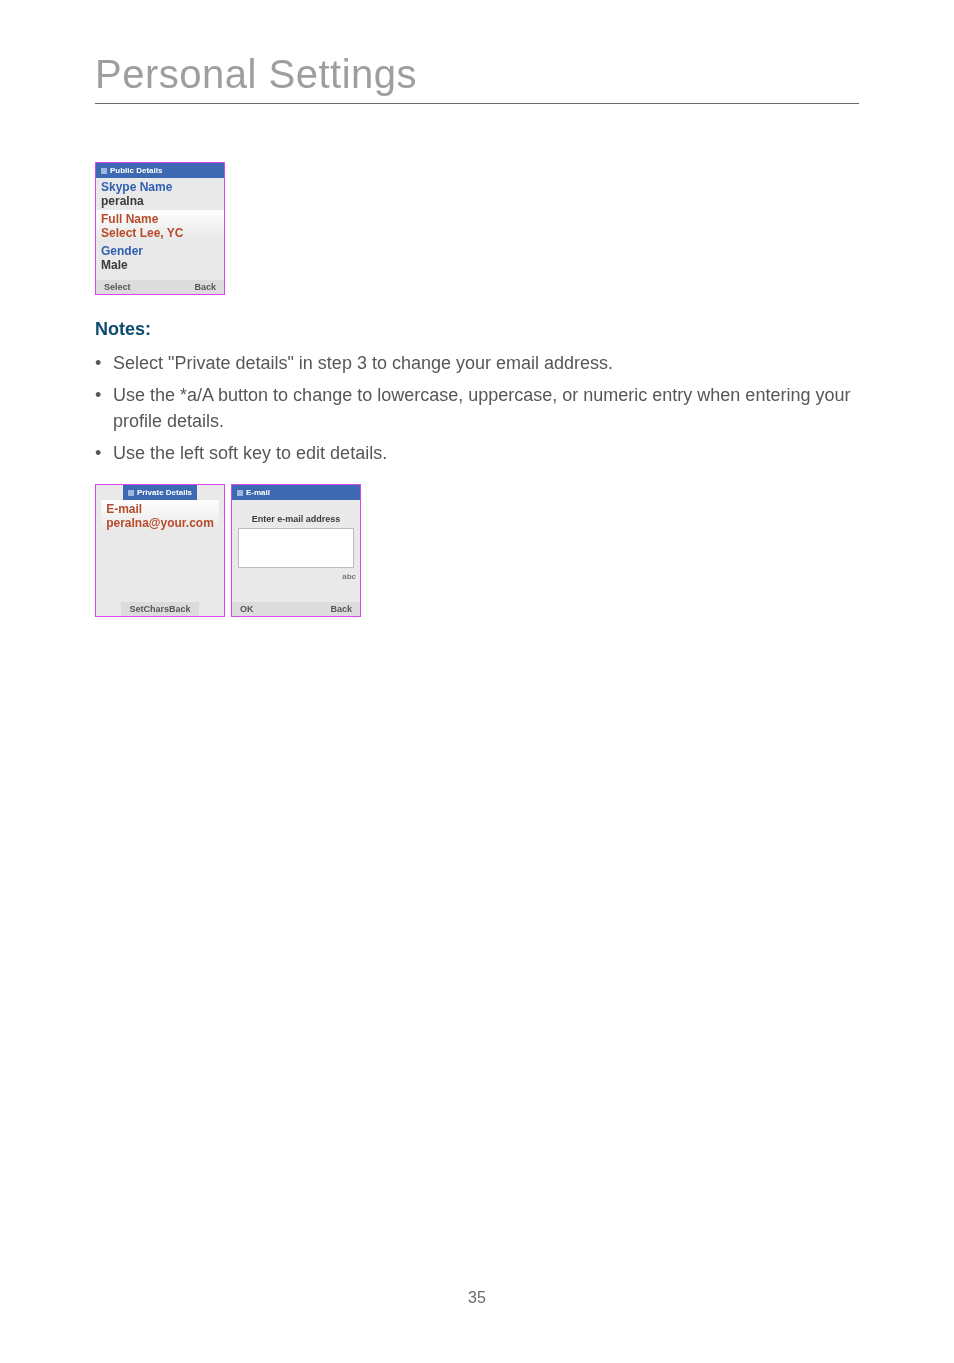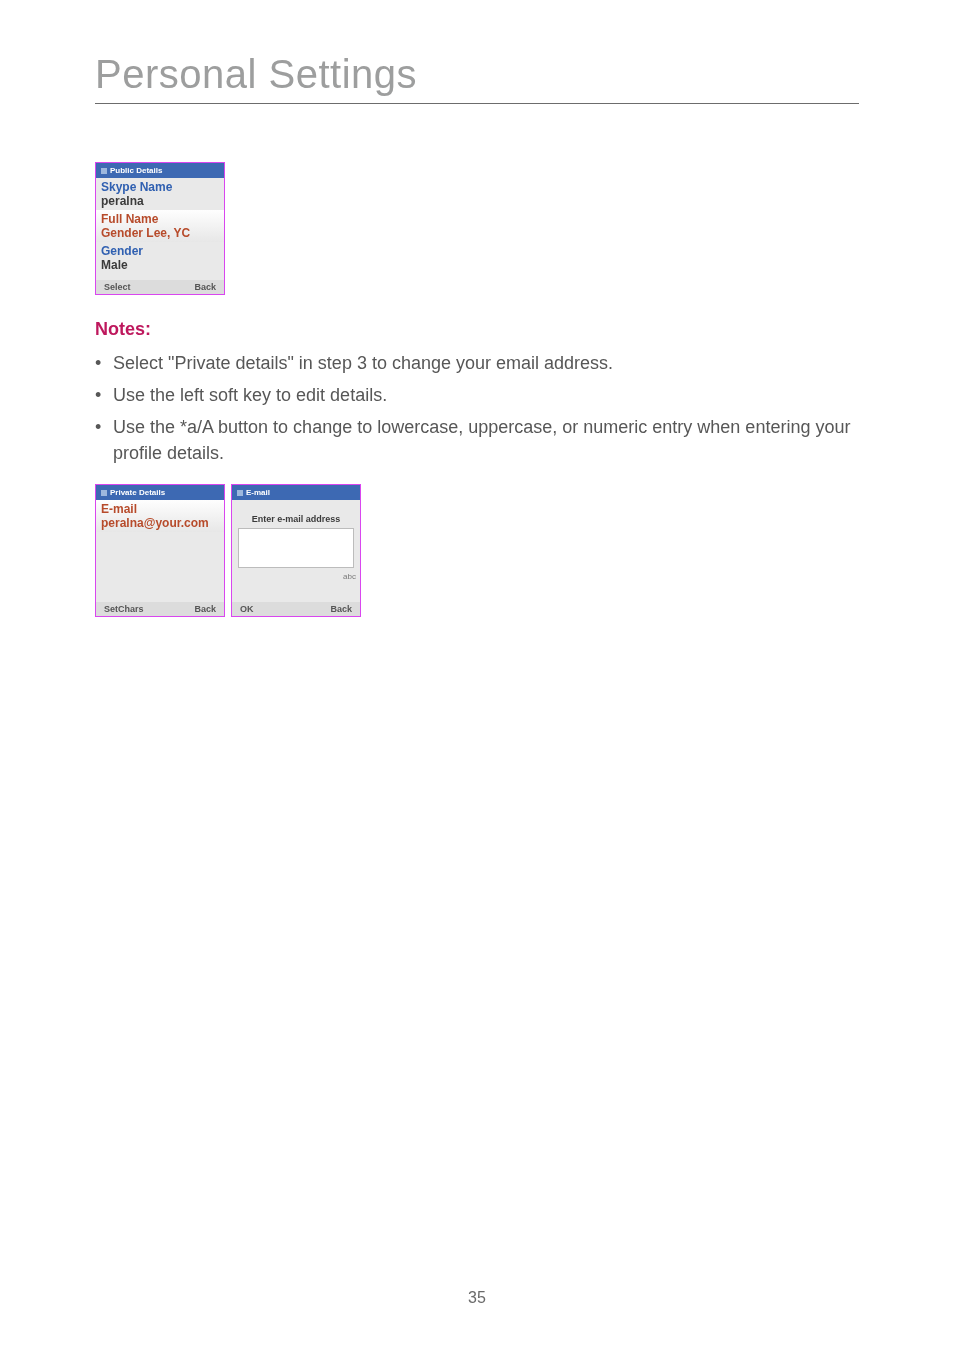--- a/index.html
+++ b/index.html
@@ -3,44 +3,44 @@
   <meta charset="utf-8">
   <style>
     * { box-sizing: border-box; margin: 0; padding: 0; }
     html, body { width: 954px; height: 1363px; background: #ffffff; }
     body { font-family: "Helvetica Neue", Helvetica, Arial, sans-serif; color: #444; position: relative; }
     .page { position: relative; width: 954px; height: 1363px; padding: 52px 95px 0 95px; }
     .title { font-size: 40px; font-weight: 400; color: #9d9e9e; letter-spacing: 0.5px; margin-bottom: 6px; }
     .rule { border: 0; border-top: 1.5px solid #6c6c6c; margin-bottom: 58px; }
     .row1 { display: flex; align-items: center; gap: 55px; margin-bottom: 24px; }
     .caption-step { font-size: 18px; color: #585858; letter-spacing: 0.2px; }
-    .notes-heading { font-size: 18px; font-weight: 700; color: #be185d; margin-top: 15px; margin-bottom: 10px; }
+    .notes-heading { font-size: 18px; font-weight: 700; color: #0c4a6e; margin-top: 15px; margin-bottom: 10px; }
     .notes { font-size: 18px; color: #575757; line-height: 1.45; }
     .notes li { list-style: none; position: relative; padding-left: 18px; margin-bottom: 6px; }
     .notes li::before { content: "•"; position: absolute; left: 0; top: 0; }
     .row2 { display: flex; gap: 6px; margin-top: 18px; }
     .pagenum { position: absolute; bottom: 56px; left: 0; right: 0; text-align: center; font-size: 16px; color: #6a6a6a; }
 
     
     .mock { border: 1px solid #d946ef; background: #e9e9e9; display: flex; flex-direction: column; font-family: Arial, sans-serif; }
     .mock1 { width: 130px; height: 133px; }
-    .mock2 { width: 130px; height: 133px; }
+    .mock2 { width: 130px; height: 133px; align-items: center; }
     .mock3 { width: 130px; height: 133px; }
     .bar { background: #3d69b3; color: #fff; font-size: 8px; font-weight: 700; padding: 3px 5px; display: flex; align-items: center; gap: 3px; }
     .bar .sq { width: 6px; height: 6px; background: #9db7dd; }
     .cell { font-size: 12px; padding: 2px 5px; color: #444; }
     .cell .label { color: #3060b1; font-weight: 700; display: block; }
     .cell .val { color: #3b3b3b; font-weight: 700; filter: blur(0.7px); }
     .selected .label { color: #b74b2b; }
     .selected .val { color: #b74b2b; }
     .selected { background: linear-gradient(#fefefe, #e7e7e7); }
     .softkeys { margin-top: auto; display: flex; justify-content: space-between; font-size: 9px; font-weight: 700; padding: 2px 8px; color: #555; background: #dcdcdc; }
     .inputbox { margin: 4px 6px; height: 40px; background: #fff; border: 1px solid #bcbcbc; }
     .centered-label { text-align: center; font-size: 9px; font-weight: 700; color: #3b3b3b; padding: 14px 0 0 0; }
-    .tiny-abc { align-self: flex-end; font-size: 8px; color: #7a7a7a; padding-right: 4px; }
+    .tiny-abc { align-self: flex-end; font-size: 8px; color: #7a7a7a; padding-right: 4px; font-weight: bold; }
   </style>
 </head>
 <body>
 
 <div class="page">
   <h1 class="title">Personal Settings</h1>
   <hr class="rule">
 
   <div class="row1">
 
@@ -48,39 +48,39 @@
       <div class="bar">
         <span class="sq"></span>
         <span>Public Details</span>
       </div>
       <div class="cell">
         <span class="label">Skype Name</span>
         <span class="val">peralna</span>
       </div>
       <div class="cell selected">
         <span class="label">Full Name</span>
-        <span class="val">Gender Lee, YC</span>
+        <span class="val">Select Lee, YC</span>
       </div>
       <div class="cell">
         <span class="label">Gender</span>
         <span class="val">Male</span>
       </div>
       <div class="softkeys">
         <span>Select</span>
         <span>Back</span>
       </div>
     </div>
 
   </div>
 
   <div class="notes-heading">Notes:</div>
   <ul class="notes">
     <li>Select "Private details" in step 3 to change your email address.</li>
+    <li>Use the *a/A button to change to lowercase, uppercase, or numeric entry when entering your profile details.</li>
     <li>Use the left soft key to edit details.</li>
-    <li>Use the *a/A button to change to lowercase, uppercase, or numeric entry when entering your profile details.</li>
   </ul>
 
   <div class="row2">
 
     <div class="mock mock2">
       <div class="bar">
         <span class="sq"></span>
         <span>Private Details</span>
       </div>
       <div class="cell selected">

